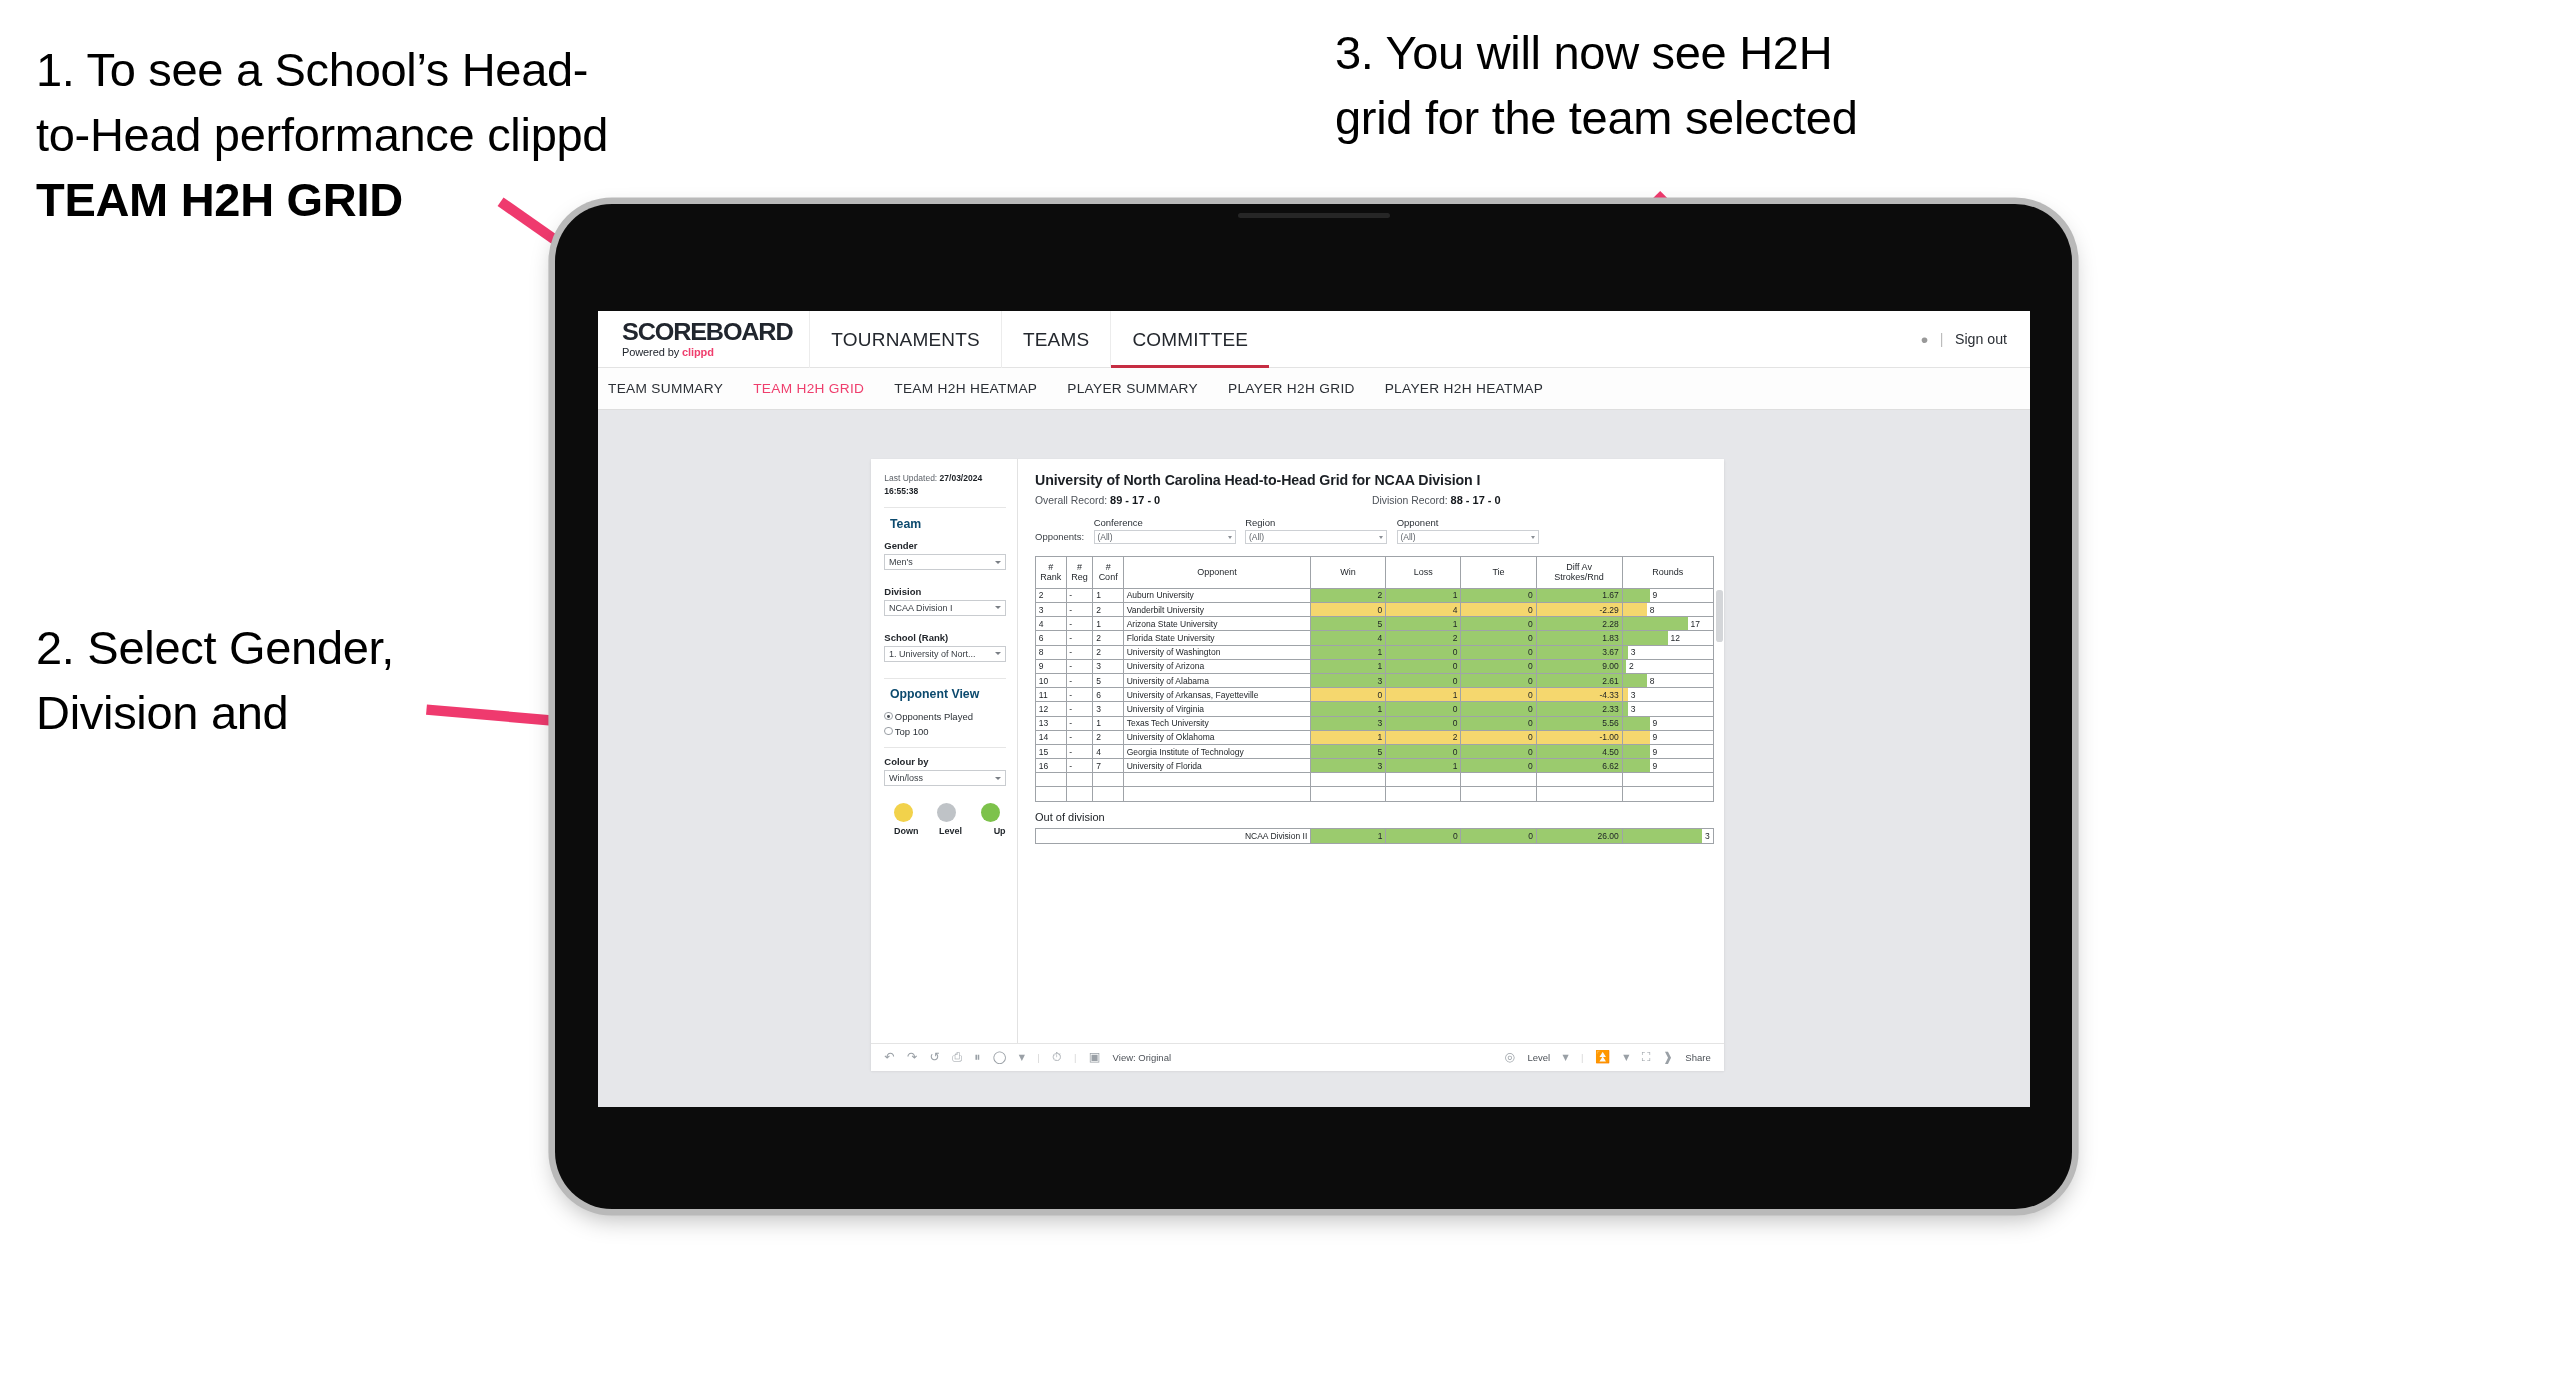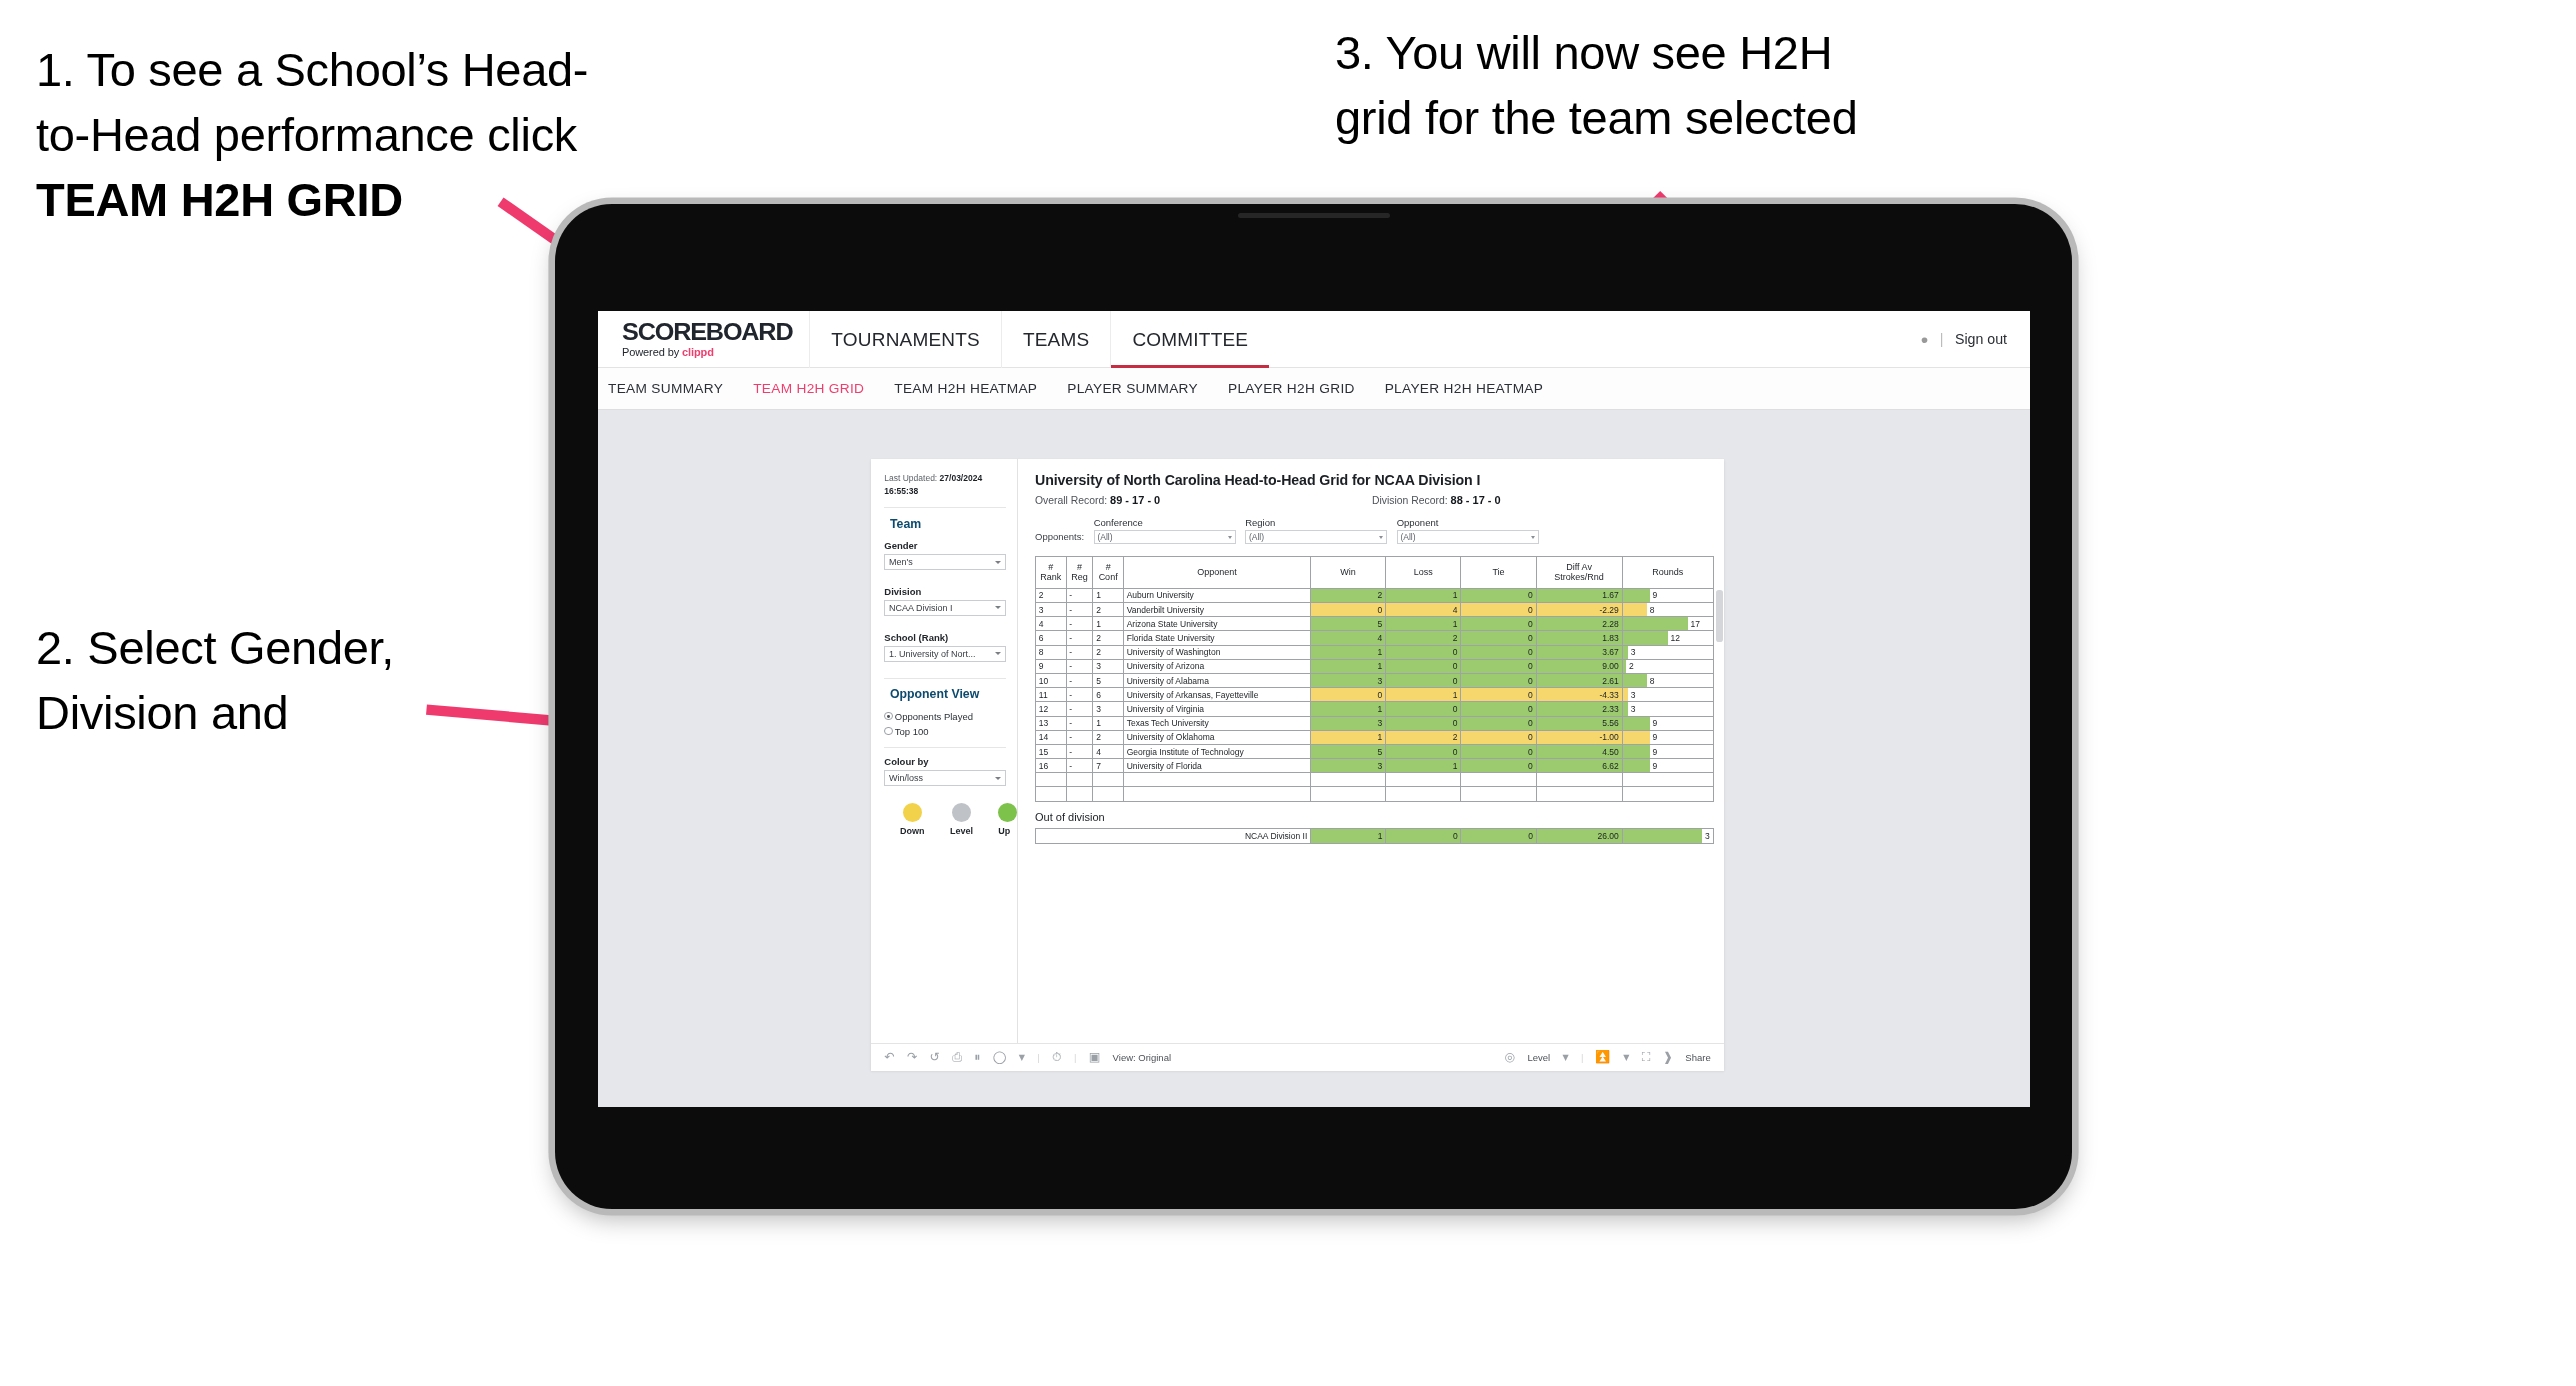--- a/index.html
+++ b/index.html
@@ -195,21 +195,21 @@
     width: 8.5px; height: 8.5px; border-radius: 50%;
     border: 0.9px solid #9a9fa5; background: #fff;
     display: inline-block; position: relative; flex: none;
   }
   .radio.on::after {
     content: ""; position: absolute;
     left: 1.9px; top: 1.9px; width: 2.8px; height: 2.8px;
     border-radius: 50%; background: #4a4f55;
   }
   .legend { display: flex; gap: 13.3px; margin-top: 17px; padding-left: 3.8px; }
-  .legend-item { text-align: left; width: 32px; margin-left: 12px; }
+  .legend-item { text-align: right; width: 32px; }
   .legend-dot { width: 19px; height: 19px; border-radius: 50%; margin: 0 auto 3.8px; }
   .legend-lbl { font-size: 9px; font-weight: bold; color: #1f2429; }
 
   
   .main {
     flex: 1;
     padding: 13.3px 15px 0 17px;
     position: relative;
     overflow: hidden;
   }
@@ -298,21 +298,21 @@
   .viz-foot .ico { font-size: 12.3px; color: #9aa0a6; line-height: 1; }
   .viz-foot .vsep { color: #d6d6d6; }
   .viz-foot .spacer { margin-left: auto; }
   .viz-foot .lbl { color: #4d5258; font-size: 9.5px; }
 </style>
 </head>
 <body>
 
 <div class="anno anno-1">
   <div>1. To see a School’s Head-</div>
-  <div>to-Head performance click</div>
+  <div>to-Head performance clippd</div>
   <b>TEAM H2H GRID</b>
 </div>
 
 <div class="anno anno-2">
   <div>2. Select Gender,</div>
   <div>Division and</div>
 </div>
 
 <div class="anno anno-3">
   <div>3. You will now see H2H</div>

